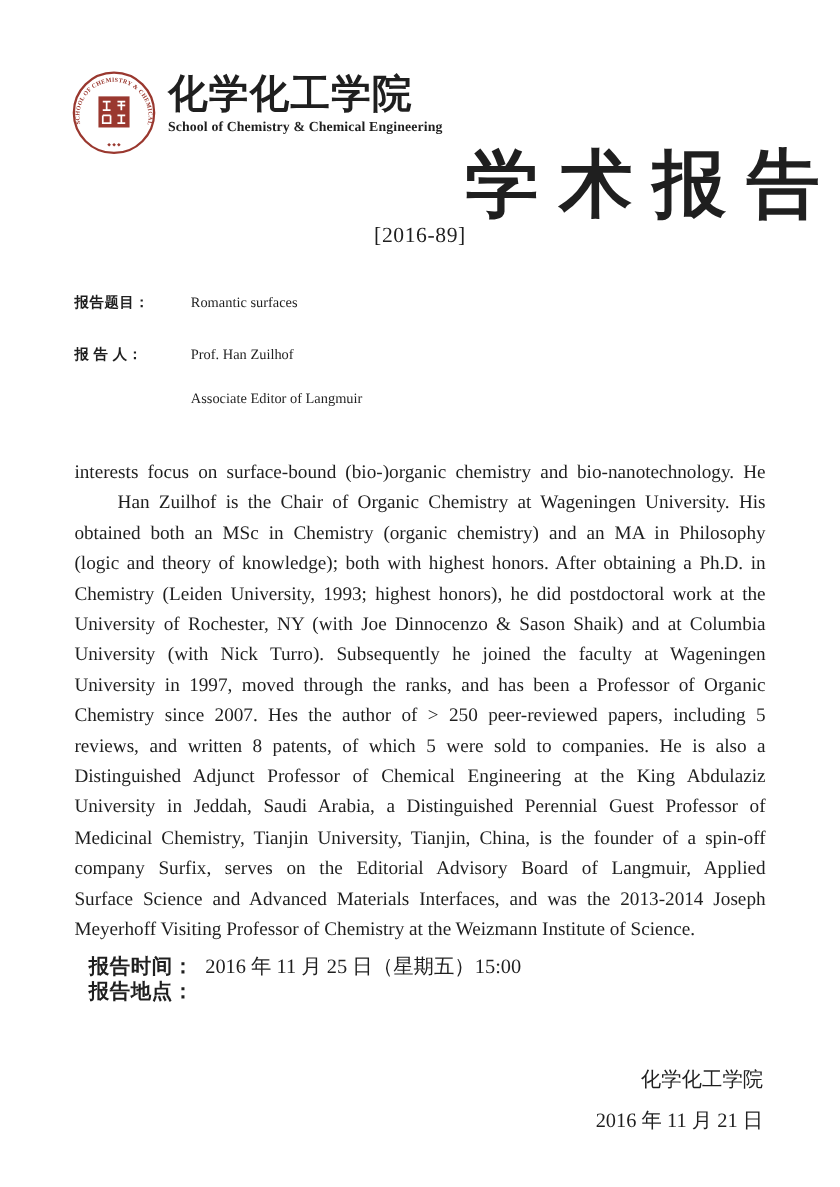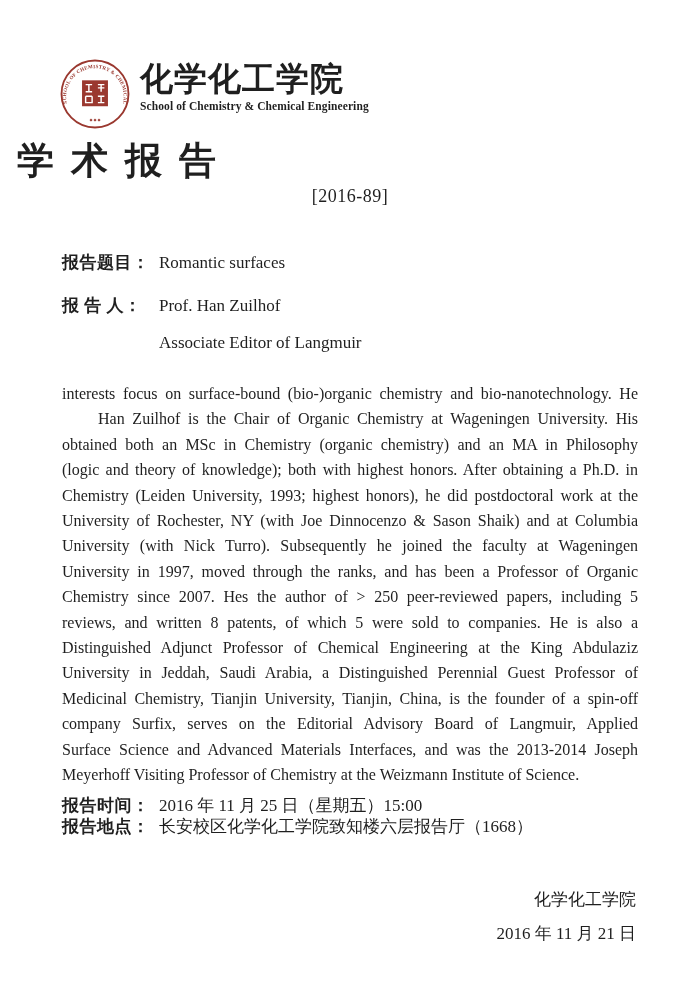--- a/index.html
+++ b/index.html
@@ -20,49 +20,49 @@
     font-size:33px;font-weight:bold;line-height:1.05;
     letter-spacing:1px;white-space:nowrap;
   }
   .school-en{
     font-size:11.5px;font-weight:bold;margin-top:3px;
     letter-spacing:0.1px;white-space:nowrap;
   }
 
   
   .doc-title{
-    position:absolute;top:136px;left:0;width:100%;
-    text-align:left;font-size:37px;font-weight:bold;
+    position:absolute;top:113px;left:0;width:100%;
+    text-align:right;font-size:61px;font-weight:bold;
     letter-spacing:17px;padding-left:17px;box-sizing:border-box;
     white-space:nowrap;
   }
   .doc-number{
     position:absolute;top:186px;left:0;width:100%;
     text-align:center;font-size:18px;letter-spacing:0.5px;
   }
 
   
-  .meta{position:absolute;left:62px;top:252px;width:576px;font-size:17px;line-height:21px;}
+  .meta{position:absolute;left:62px;top:242px;width:576px;font-size:12px;line-height:21px;}
   .meta-row{display:flex;align-items:baseline;}
   .meta-row.speaker{margin-top:22px;}
   .affiliation{margin-left:97px;margin-top:16px;}
   .meta-row.intro{margin-top:8px;}
   .label{font-weight:bold;flex:none;width:97px;letter-spacing:0.5px;}
 
   
   .bio{
     position:absolute;left:62px;top:381px;width:576px;
     font-size:16px;line-height:25.4px;
   }
   .bio-line{text-align:justify;text-align-last:justify;white-space:normal;}
   .bio-line.first{text-indent:36px;}
   .bio-line.last{text-align-last:left;}
 
   
-  .schedule{position:absolute;left:62px;top:795px;width:576px;font-size:17px;line-height:21px;}
+  .schedule{position:absolute;left:74px;top:795px;width:576px;font-size:17px;line-height:21px;}
   .sched-row{display:flex;align-items:baseline;}
   .sched-row.venue{}
 
   
   .footer{position:absolute;right:64px;top:889px;text-align:right;font-size:17px;line-height:21px;}
   .footer-date{margin-top:13px;}
 </style>
 </head>
 <body>
 
@@ -126,21 +126,20 @@
     <div class="bio-line last">Meyerhoff Visiting Professor of Chemistry at the Weizmann Institute of Science.</div>
   </div>
 
   <div class="schedule">
     <div class="sched-row time">
       <span class="label">报告时间：</span>
       <span class="value">2016 年 11 月 25 日（星期五）15:00</span>
     </div>
     <div class="sched-row venue">
       <span class="label">报告地点：</span>
-      <span class="value">长安校区化学化工学院致知楼六层报告厅（1668）</span>
     </div>
   </div>
 
   <div class="footer">
     <div class="footer-org">化学化工学院</div>
     <div class="footer-date">2016 年 11 月 21 日</div>
   </div>
 
 </div>
 

